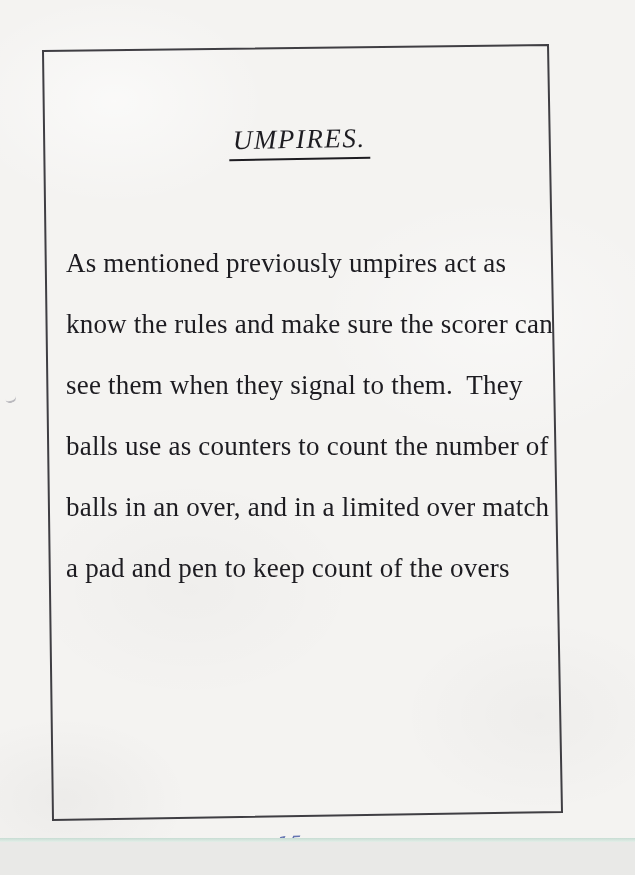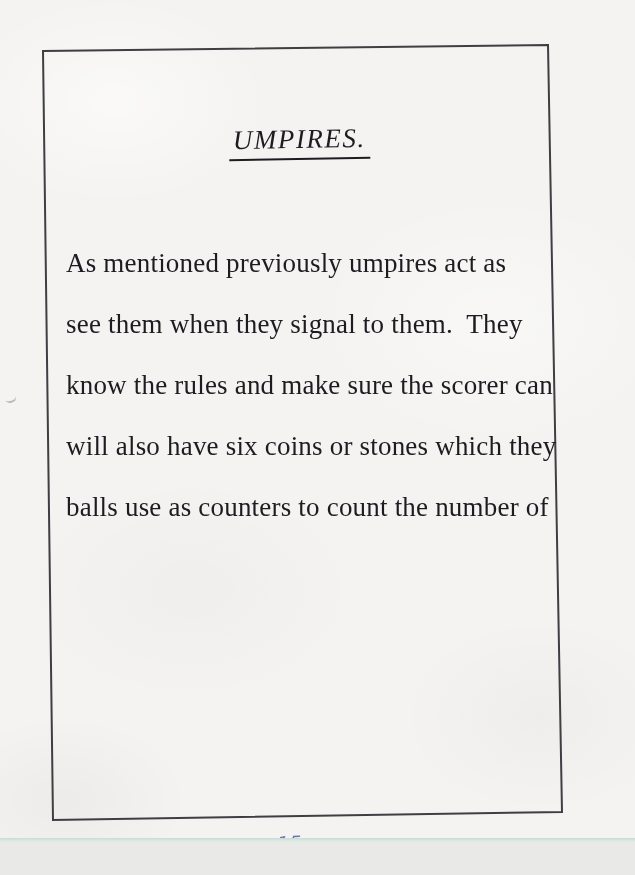--- a/index.html
+++ b/index.html
@@ -100,24 +100,25 @@
   <svg class="frame" width="635" height="875" viewBox="0 0 635 875">
     <polygon points="43,51 548,45 562,812 53,820"></polygon>
   </svg>
 
   <div class="title-wrap">
     <span class="title">UMPIRES.</span>
   </div>
 
   <div class="body-block">
     <div class="line">As mentioned previously umpires act as</div>
+    <div class="line">know the rules and make sure the scorer can</div>
     <div class="line">see them when they signal to them.  They</div>
-    <div class="line">know the rules and make sure the scorer can</div>
-    <div class="line">will also have six coins or stones which they</div>
     <div class="line">balls use as counters to count the number of</div>
+    <div class="line">balls in an over, and in a limited over match</div>
+    <div class="line">a pad and pen to keep count of the overs</div>
   </div>
 
   <div class="pencil-mark"></div>
 
   <div class="page-number">15.</div>
 
   <div class="scan-edge"></div>
 
 </div>
 

